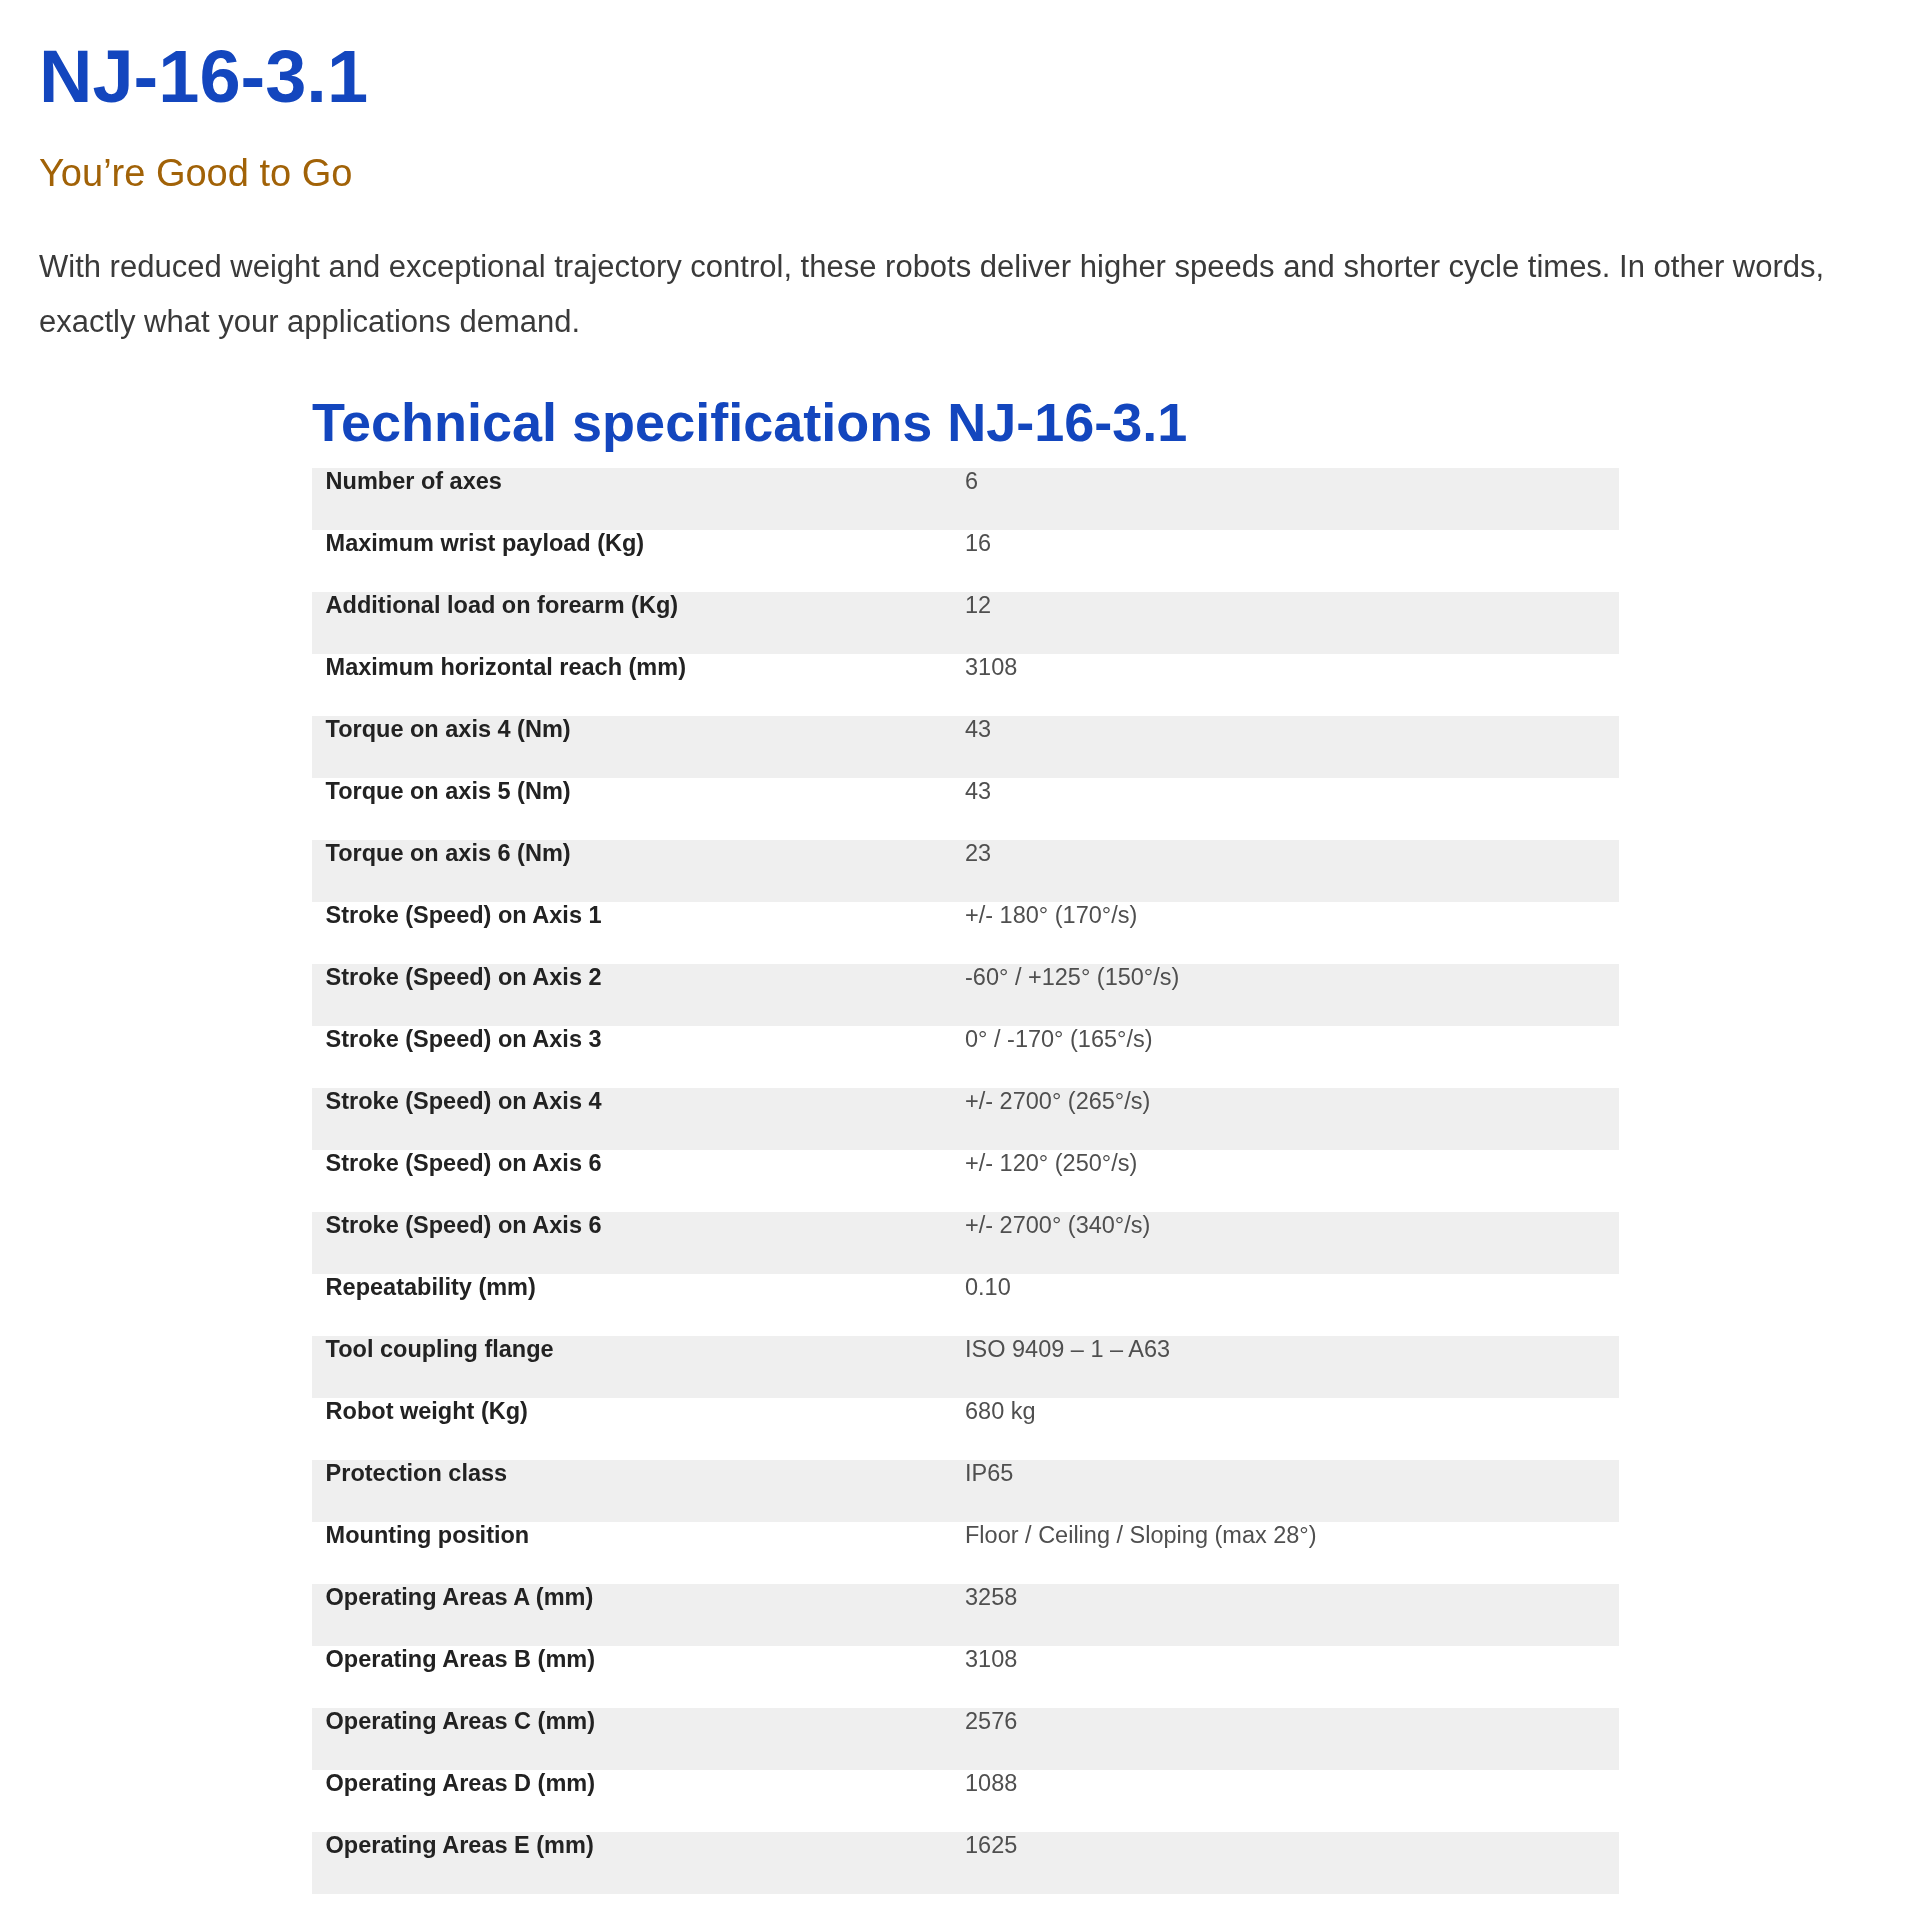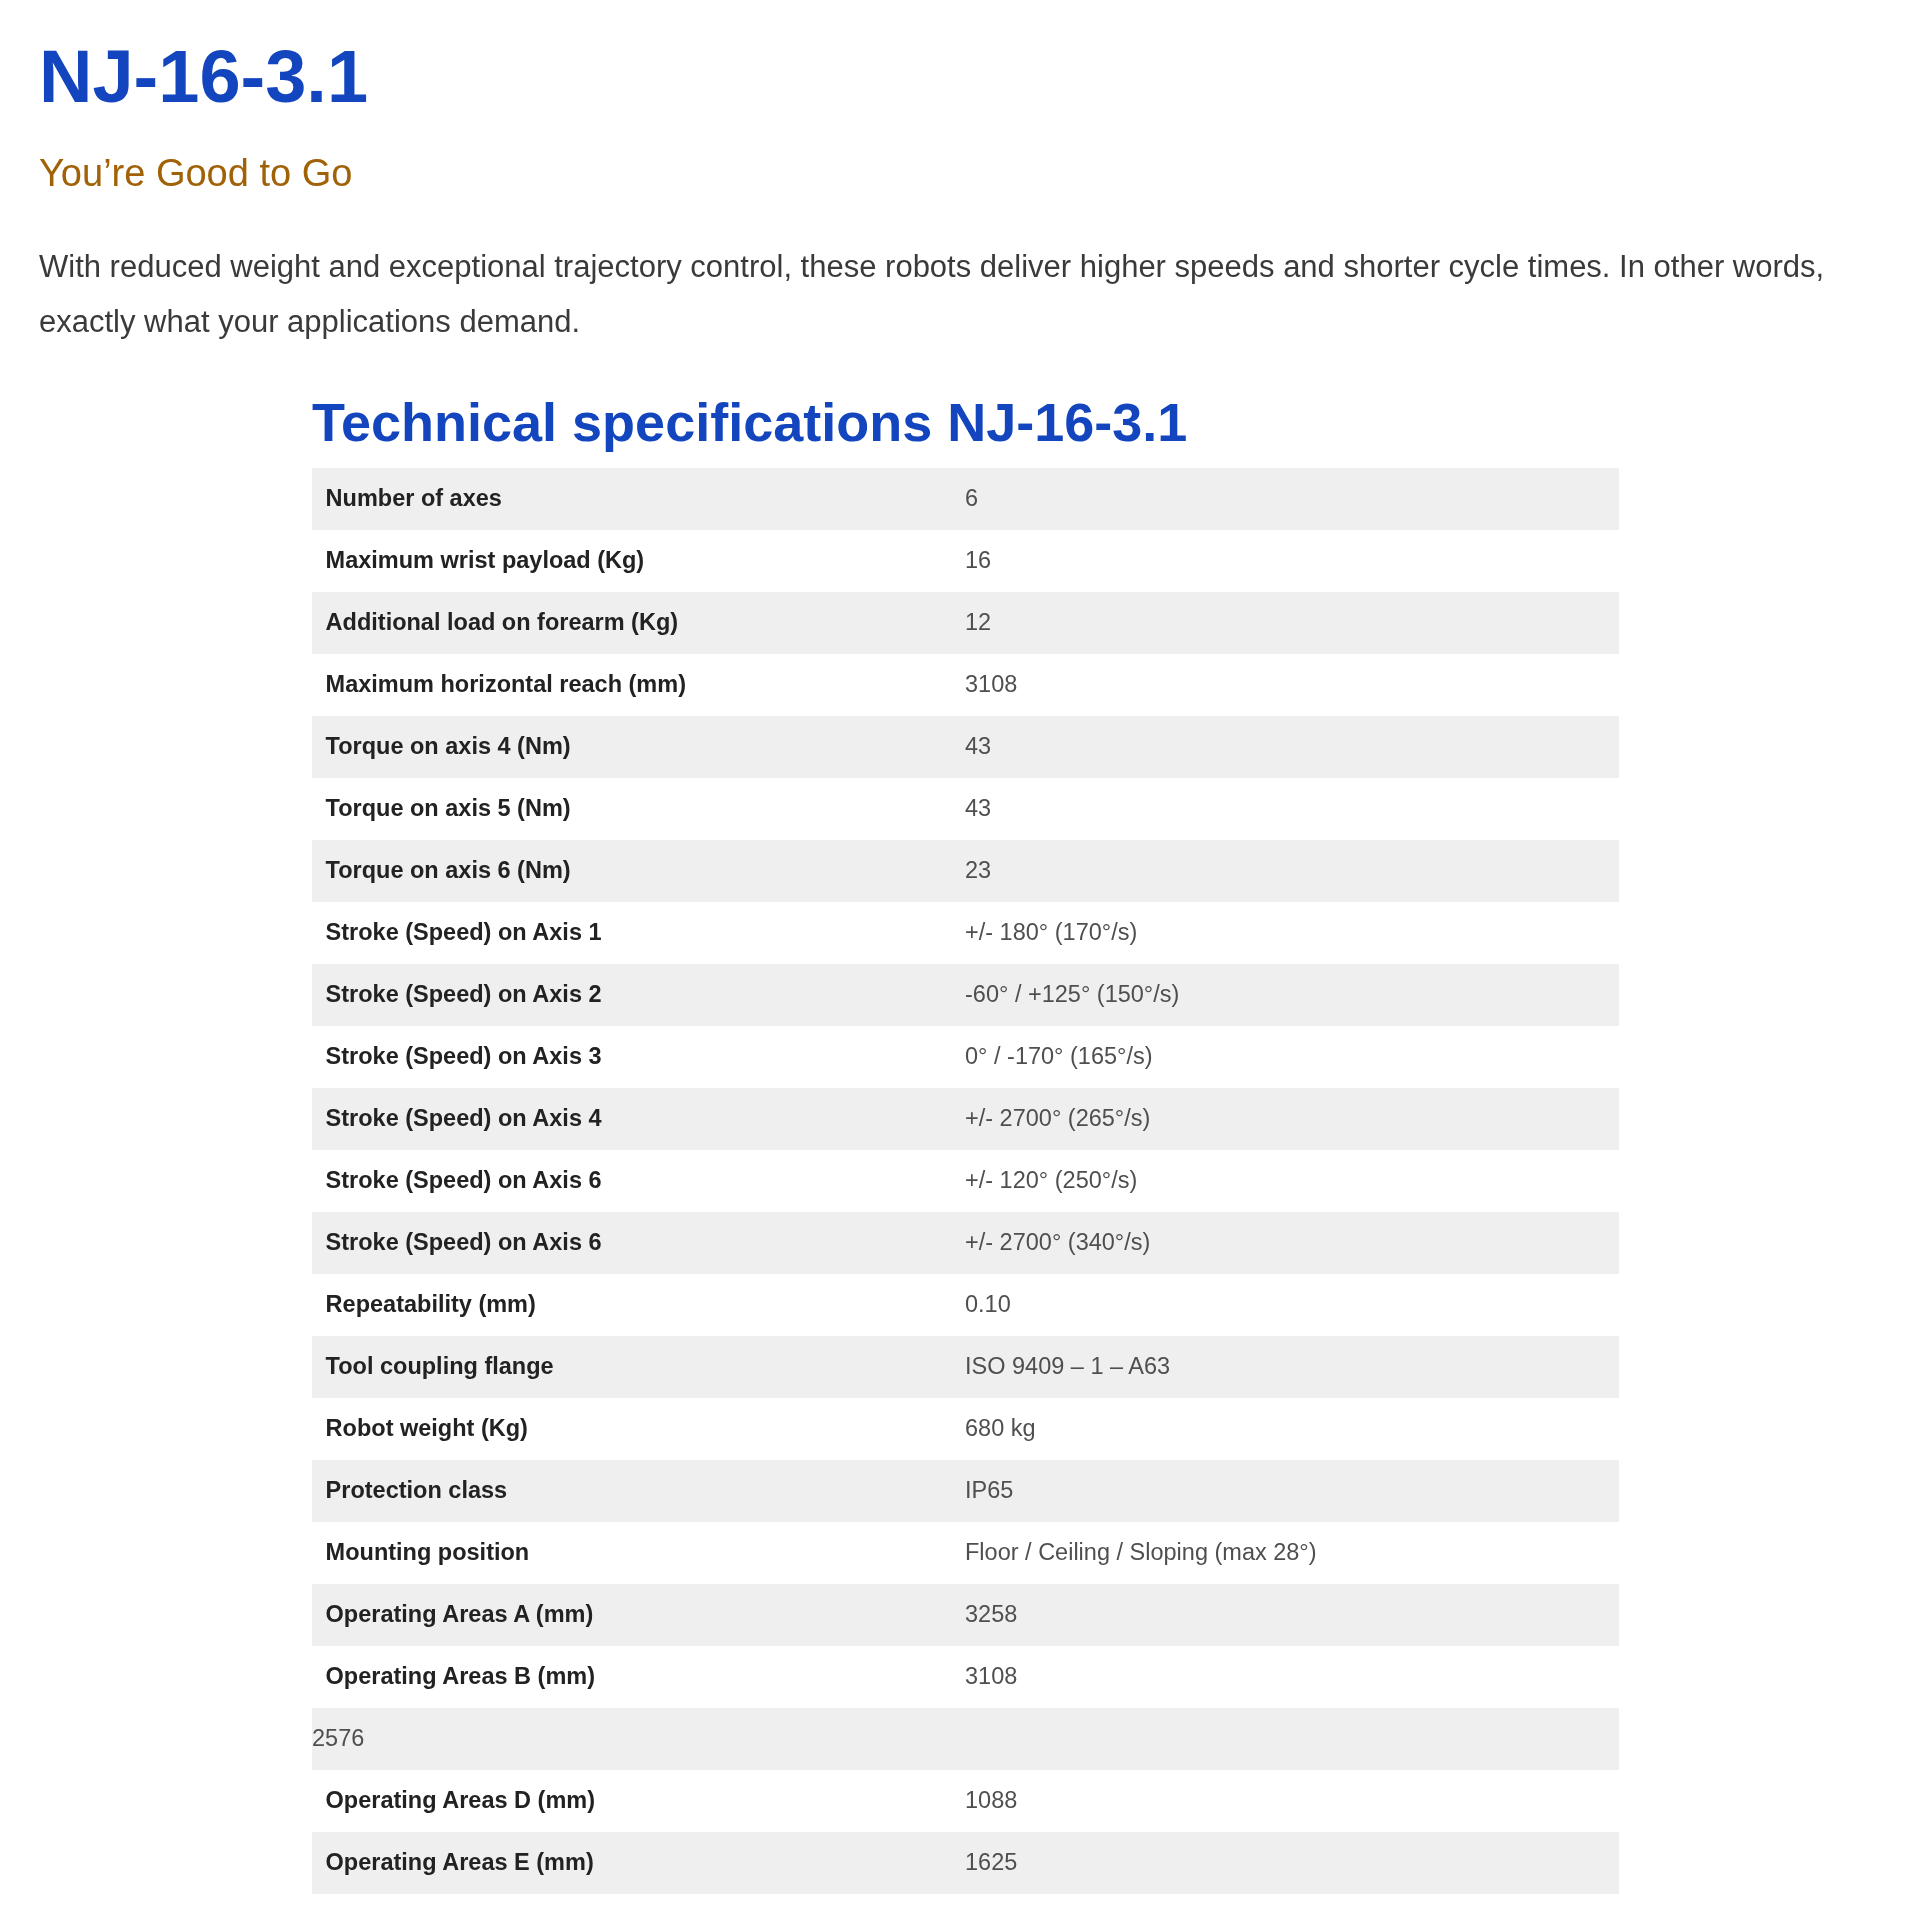--- a/index.html
+++ b/index.html
@@ -56,21 +56,21 @@
     line-height: 1.0;
     font-weight: bold;
     color: var(--accent);
   }
   .spec-table {
     margin-top: 18.5px;
     width: 1307px;
   }
   .spec-row {
     display: flex;
-    align-items: center;
+    align-items: flex-start;
     height: 62px;
     background: #ffffff;
   }
   .spec-row:nth-child(odd) {
     background: #efefef;
   }
   .spec-label {
     flex: 0 0 653px;
     padding-left: 13.6px;
     box-sizing: border-box;
@@ -198,20 +198,21 @@
     <div class="spec-label">Operating Areas A (mm)</div>
     <div class="spec-value">3258</div>
   </div>
 
   <div class="spec-row">
     <div class="spec-label">Operating Areas B (mm)</div>
     <div class="spec-value">3108</div>
   </div>
 
   <div class="spec-row">
+    <div class="spec-label">Operating Areas C (mm)</div>
     <div class="spec-value">2576</div>
   </div>
 
   <div class="spec-row">
     <div class="spec-label">Operating Areas D (mm)</div>
     <div class="spec-value">1088</div>
   </div>
 
   <div class="spec-row">
     <div class="spec-label">Operating Areas E (mm)</div>

